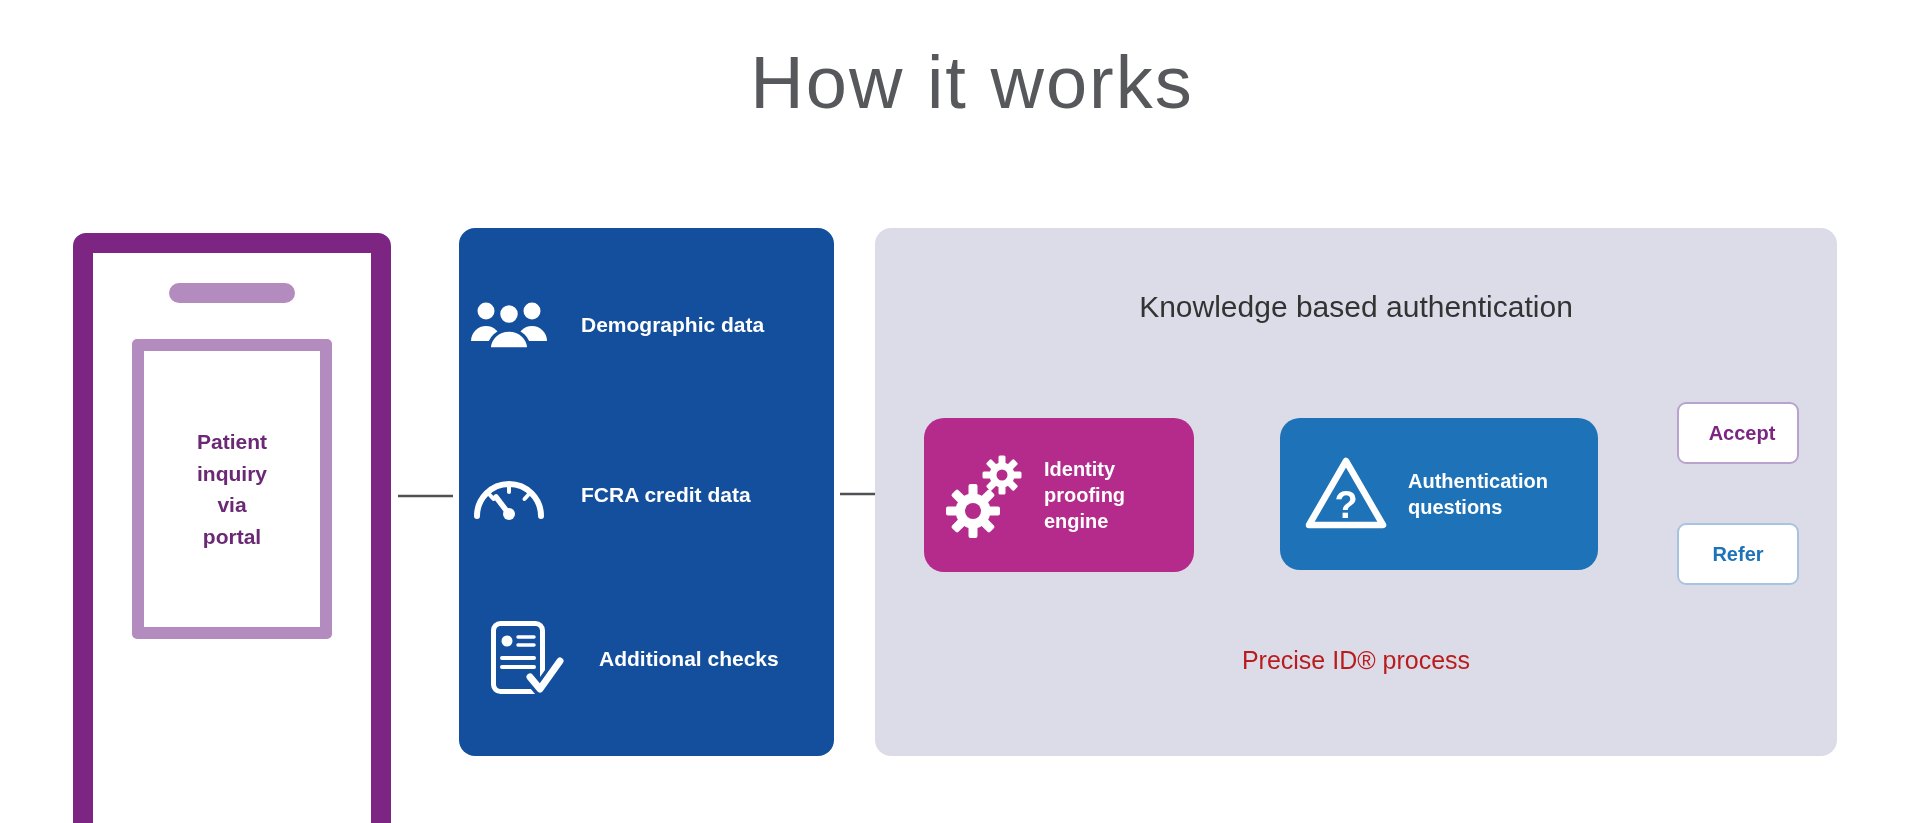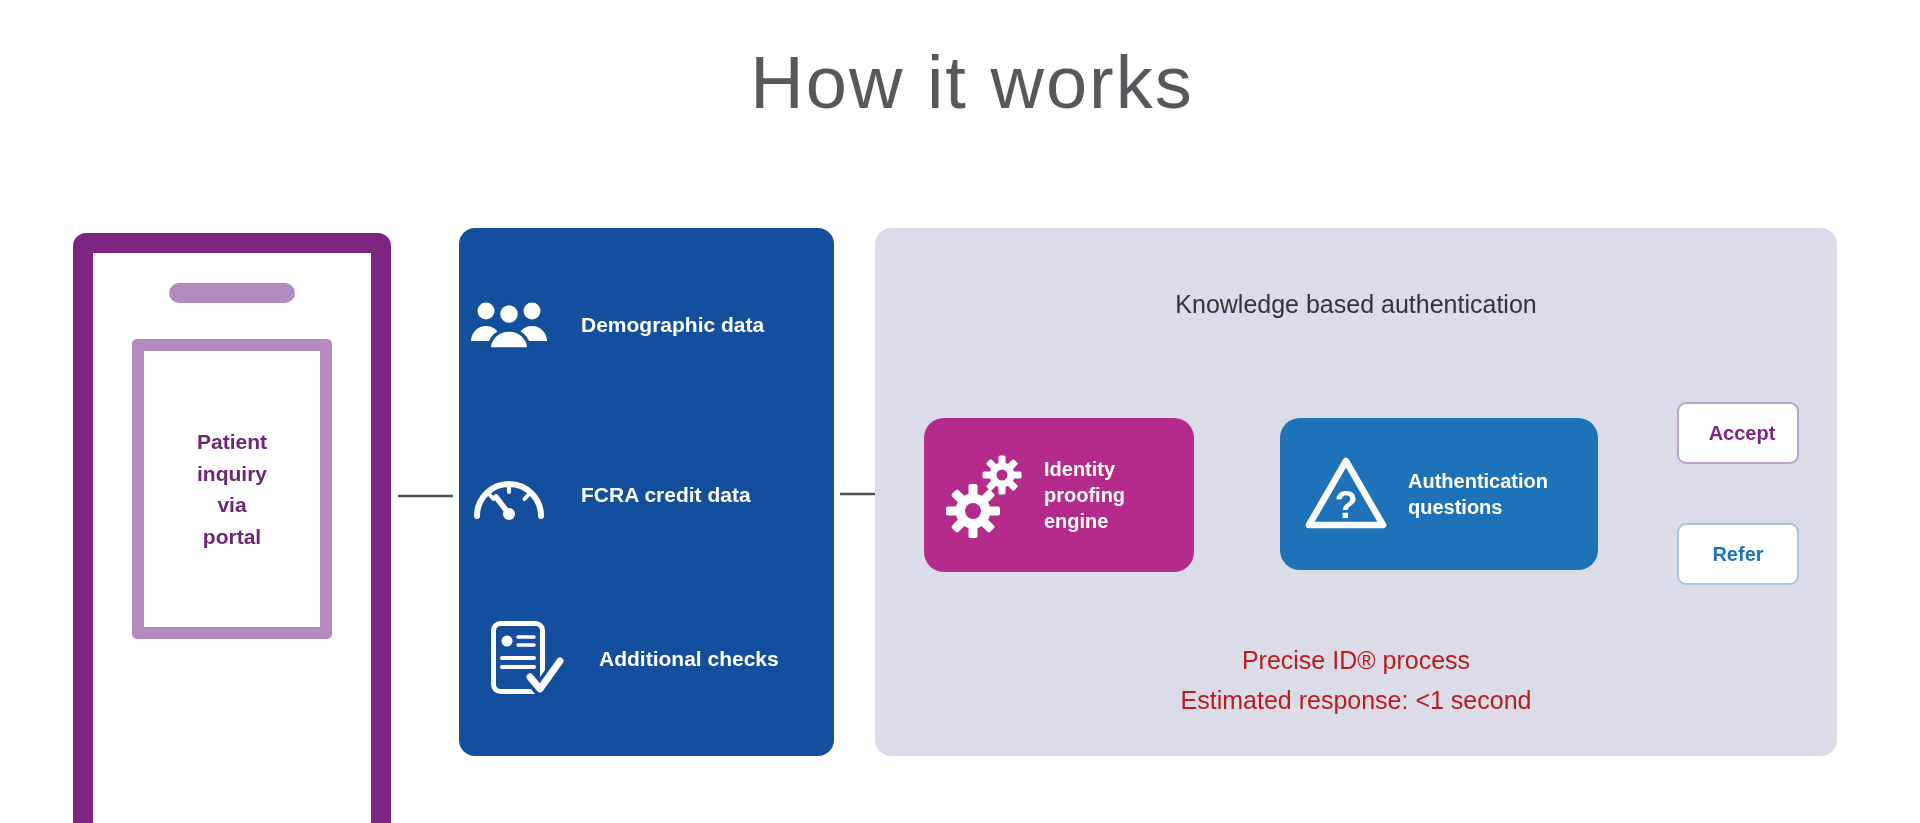--- a/index.html
+++ b/index.html
@@ -49,21 +49,21 @@
   .icon-wrap { width:100px; display:flex; justify-content:center; align-items:center; flex:0 0 auto; }
   .data-label { margin-left:22px; color:#ffffff; font-size:21px; font-weight:bold; }
 
   
   .kba-panel {
     position:absolute; left:875px; top:228px; width:962px; height:528px;
     background:#dcdce9; border-radius:16px;
   }
   .kba-title {
     position:absolute; top:62px; left:0; width:100%; text-align:center;
-    font-size:25px; color:#333333;
+    font-size:30px; color:#333333;
   }
   .engine-box {
     position:absolute; left:49px; top:190px; width:270px; height:154px;
     background:#b42b8b; border-radius:20px;
     display:flex; align-items:center; padding:0 10px 0 18px; box-sizing:border-box;
   }
   .questions-box {
     position:absolute; left:405px; top:190px; width:318px; height:152px;
     background:#1e72b8; border-radius:20px;
     display:flex; align-items:center; padding:0 10px 0 16px; box-sizing:border-box;
@@ -215,18 +215,17 @@
 
     <div class="outcome accept">
       <span>Accept</span>
     </div>
     <div class="outcome refer">
       <span>Refer</span>
     </div>
 
     <div class="process-note">
       <div>Precise ID® process</div>
-      <div>Estimated response: &lt;1 second</div>
     </div>
 
   </div>
 
 </div>
 
 </body></html>

